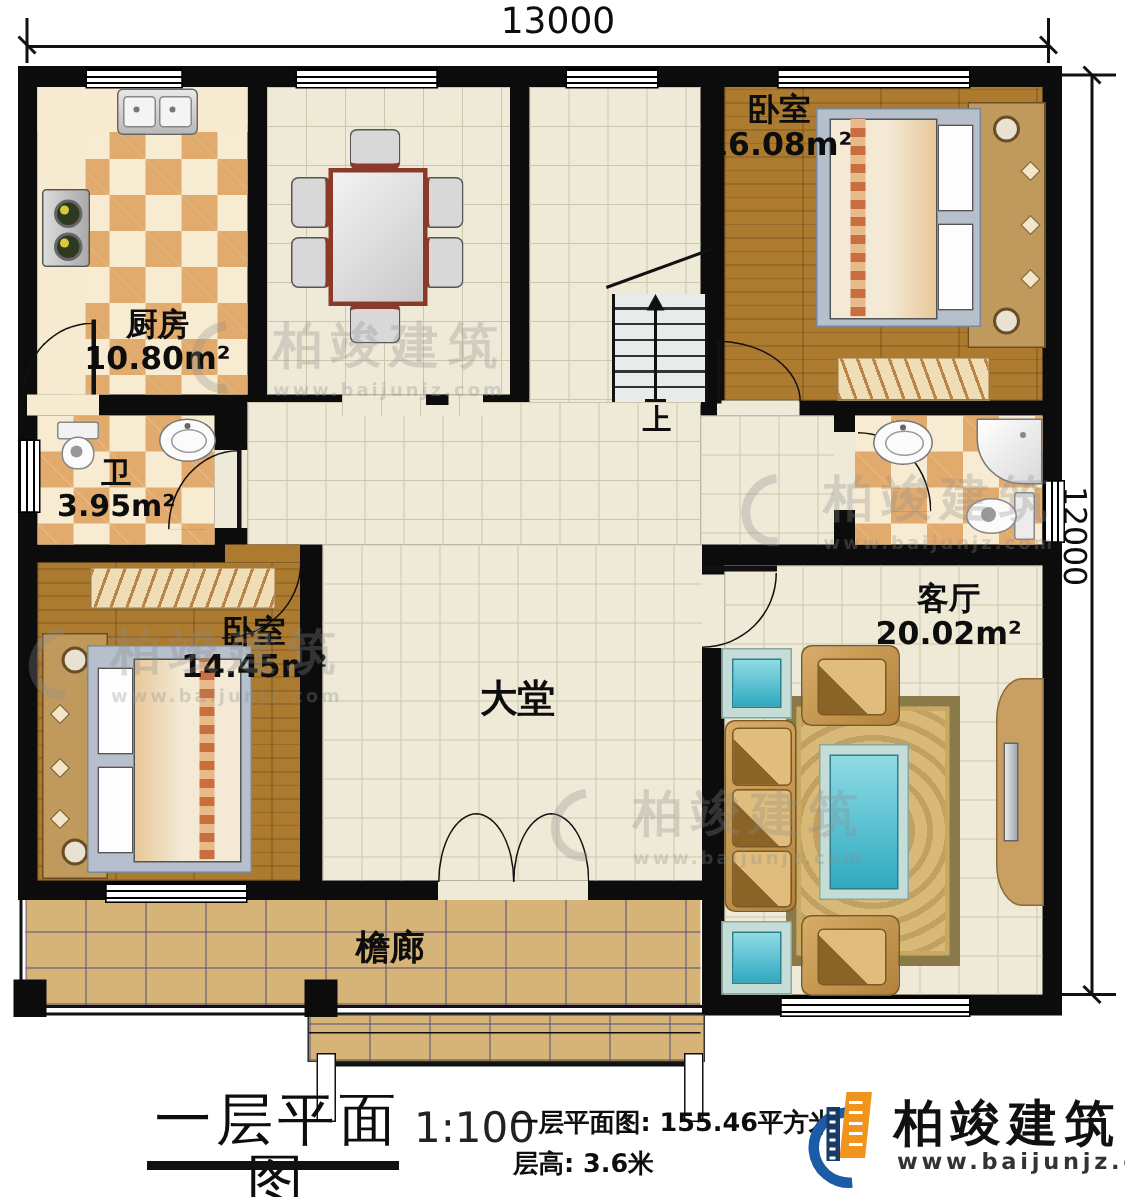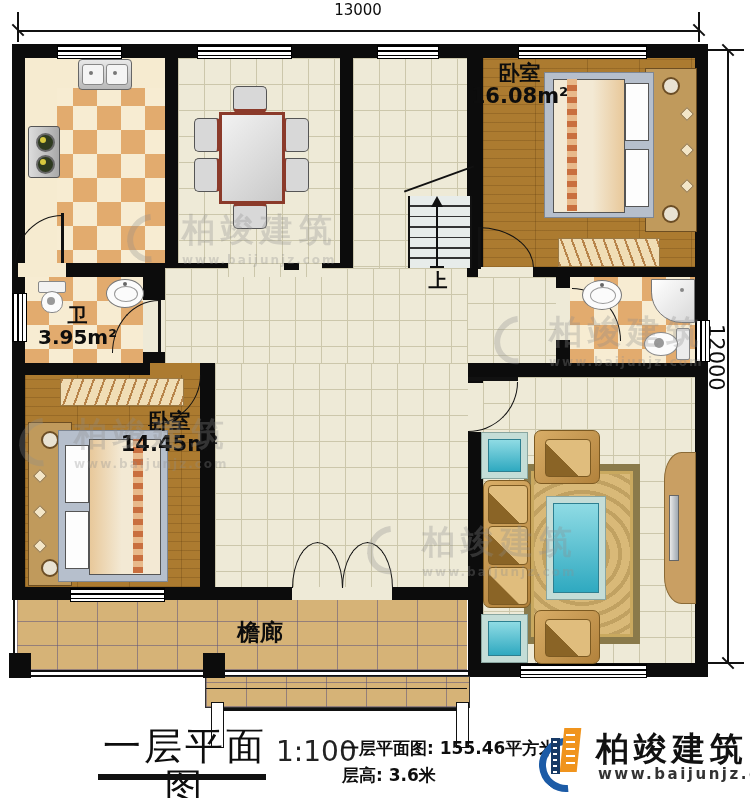--- a/index.html
+++ b/index.html
@@ -42,21 +42,21 @@
   .aqua{position:absolute;background:#c4ddd7;border:1.5px solid #8aa6a0;}
   .aqua .in{position:absolute;left:6px;top:6px;right:6px;bottom:6px;background:linear-gradient(180deg,#8fdbe4,#2fa9c0);border:1px solid #2d7f90;}
   .diam{position:absolute;width:8px;height:8px;background:#f3e6c8;transform:rotate(45deg);border:1px solid #8a6a3a;}
   .lamp{position:absolute;width:14px;height:14px;border-radius:50%;background:#e9e2d2;border:2px solid #6b4d25;}
 </style>
 </head>
 <body>
 
 <div class="canvas">
 
-  <div class="lbl" style="left:318px;top:2px;width:80px;font-size:15px;font-weight:normal;">13000</div>
+  <div class="lbl" style="left:332px;top:2px;width:80px;font-size:24px;font-weight:normal;">13000</div>
   <div class="dimline" style="left:18px;top:30px;width:682px;height:1.6px;"></div>
   <div class="dimline" style="left:17px;top:12px;width:1.6px;height:30px;"></div>
   <div class="dimline" style="left:698px;top:12px;width:1.6px;height:30px;"></div>
   <div class="tick" style="left:10px;top:29px;"></div>
   <div class="tick" style="left:691px;top:29px;"></div>
 
   <div class="dimline" style="left:727px;top:50px;width:1.6px;height:613px;"></div>
   <div class="dimline" style="left:706px;top:49px;width:38px;height:1.6px;"></div>
   <div class="dimline" style="left:706px;top:662px;width:38px;height:1.6px;"></div>
   <div class="tick" style="left:720px;top:49px;"></div>
@@ -235,31 +235,40 @@
   <div class="sofa" style="left:534px;top:430px;width:64px;height:52px;">
     <div class="abs" style="left:10px;top:8px;width:44px;height:36px;background:linear-gradient(45deg,#8a6426 40%,#e0bd7d 41%);border:1px solid #7c5a22;border-radius:4px;"></div>
   </div>
   <div class="sofa" style="left:534px;top:610px;width:64px;height:52px;">
     <div class="abs" style="left:10px;top:8px;width:44px;height:36px;background:linear-gradient(45deg,#8a6426 40%,#e0bd7d 41%);border:1px solid #7c5a22;border-radius:4px;"></div>
   </div>
   <div class="furn" style="left:664px;top:452px;width:30px;height:150px;background:#c99f63;border:1.4px solid #8a6a36;border-radius:55% 0 0 55%/18% 0 0 18%;">
     <div class="abs" style="left:4px;top:42px;width:8px;height:64px;background:linear-gradient(90deg,#e8e8e8,#9fa8b2);border:1px solid #666;"></div>
   </div>
 
+  <div class="lbl" style="left:45px;top:205px;width:120px;font-size:21px;">
+    <span>厨房</span><br>
+    <span>10.80m²</span>
+  </div>
   <div class="lbl" style="left:462px;top:62px;width:115px;font-size:21px;">
     <span>卧室</span><br>
     <span>16.08m²</span>
   </div>
   <div class="lbl" style="left:30px;top:305px;width:95px;font-size:20px;">
     <span>卫</span><br>
     <span>3.95m²</span>
   </div>
   <div class="lbl" style="left:112px;top:410px;width:115px;font-size:21px;">
     <span>卧室</span><br>
     <span>14.45m²</span>
+  </div>
+  <div class="lbl" style="left:300px;top:452px;width:90px;font-size:25px;">大堂</div>
+  <div class="lbl" style="left:575px;top:388px;width:115px;font-size:21px;">
+    <span>客厅</span><br>
+    <span>20.02m²</span>
   </div>
   <div class="lbl" style="left:220px;top:620px;width:80px;font-size:23px;">檐廊</div>
 
   <div class="wm" style="left:20px;top:412px;">
     <div class="wm-glyph"></div>
     <div>
         <div class="wm-big">柏竣建筑</div>
          <div class="wm-small">www.baijunjz.com</div>
       </div>
   </div>

